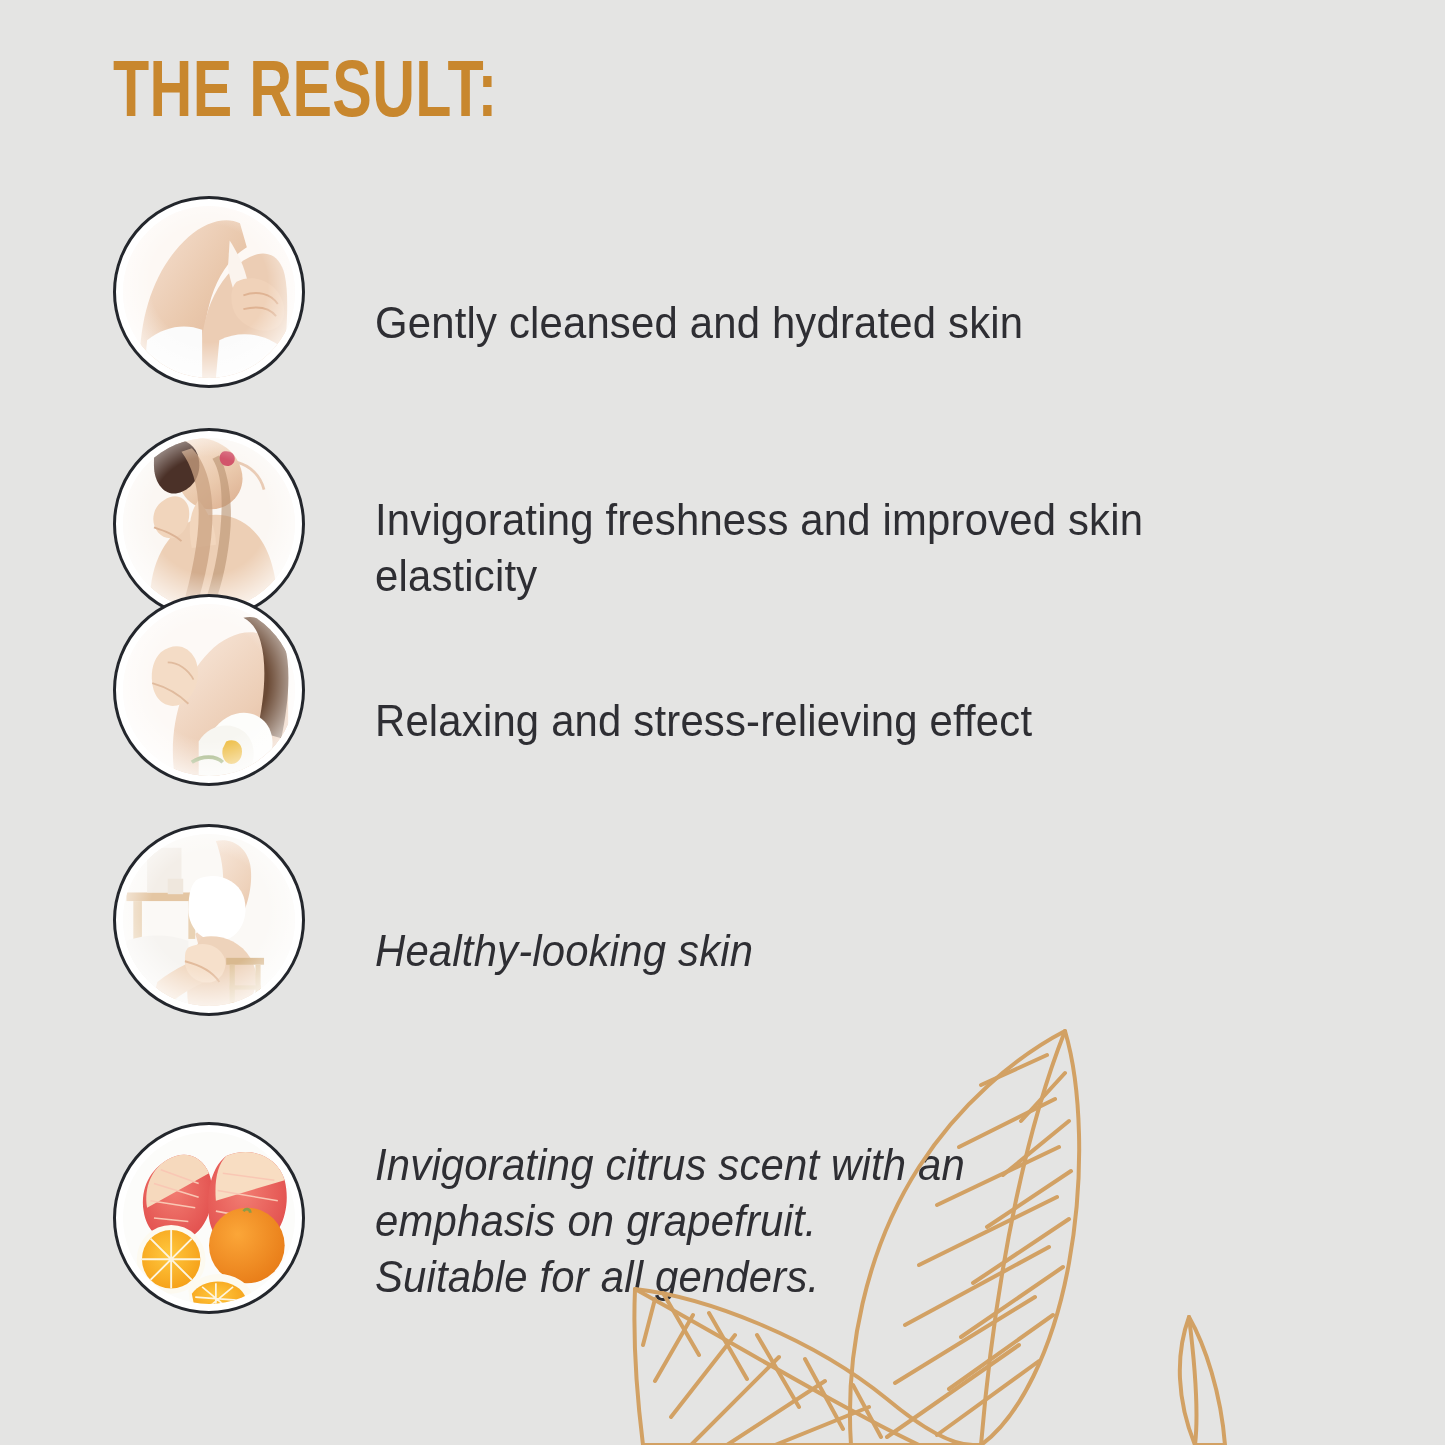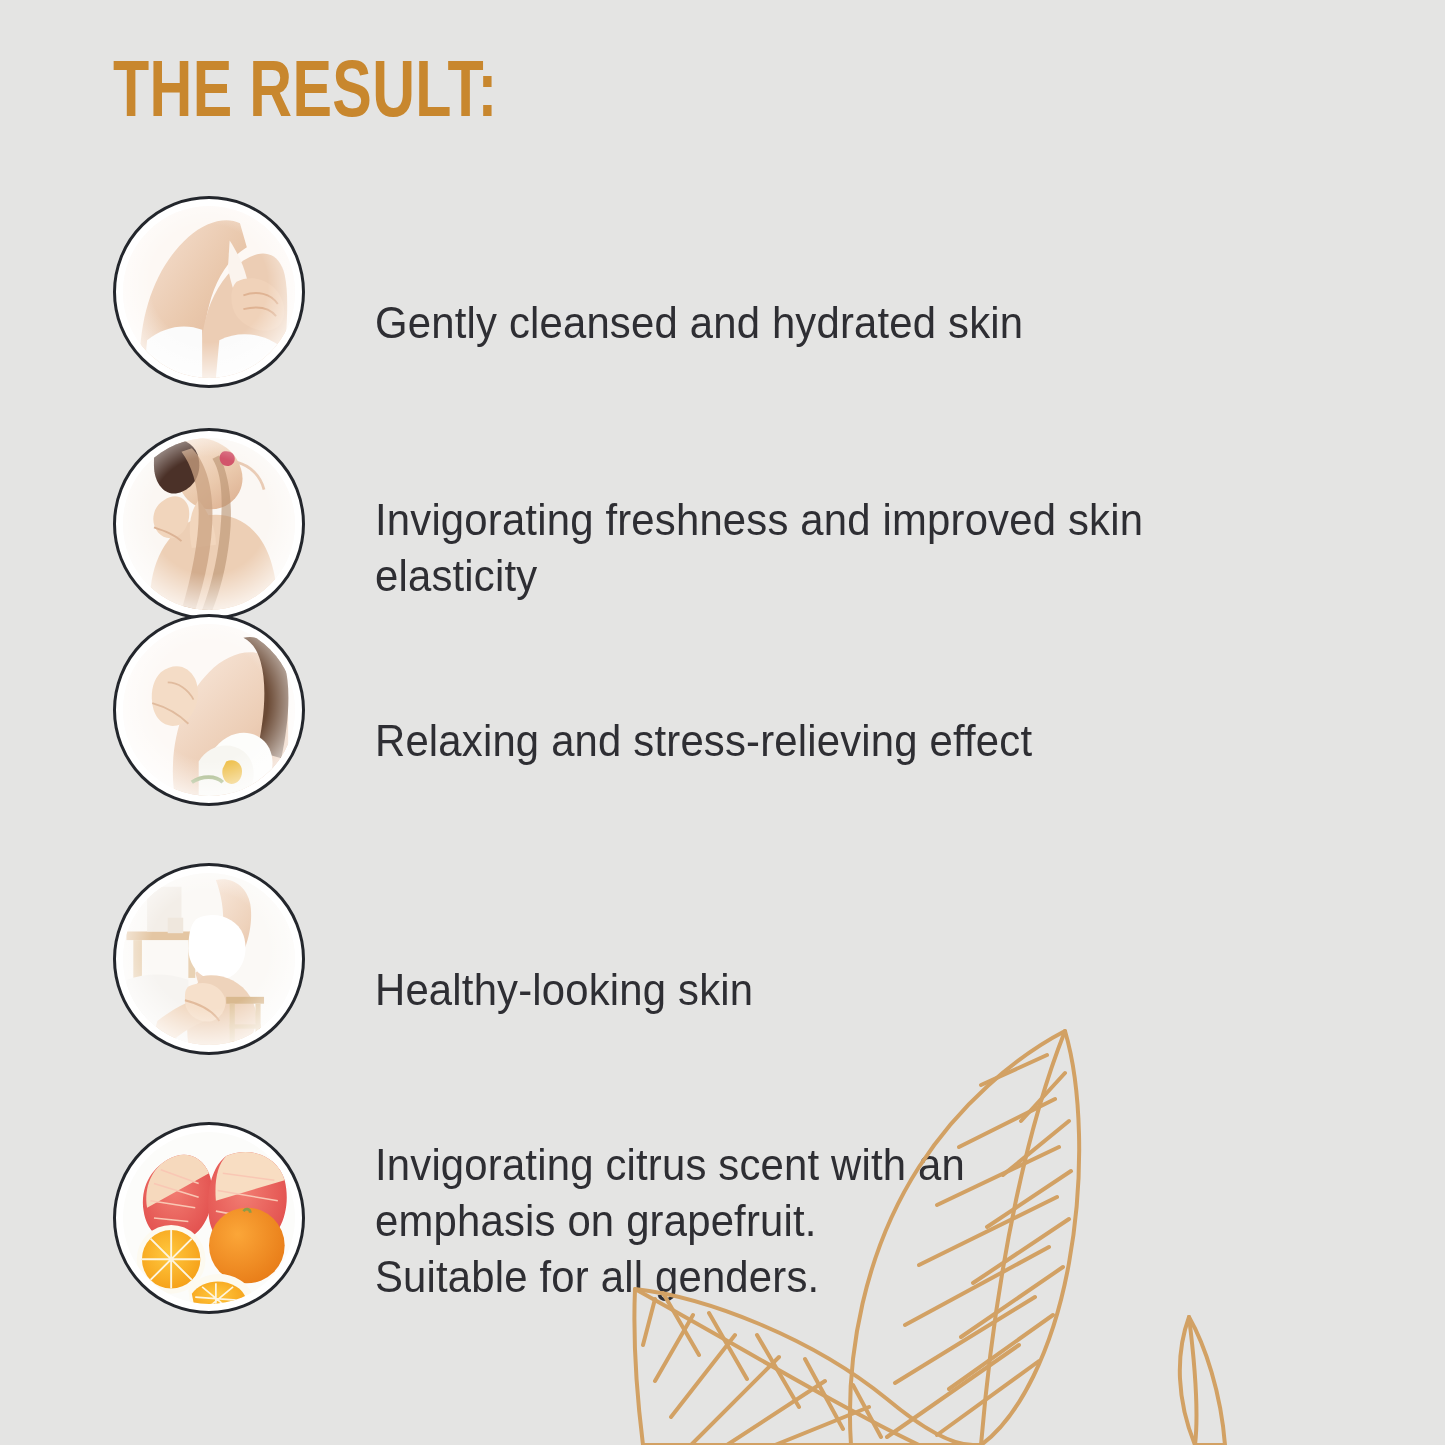--- a/index.html
+++ b/index.html
@@ -48,23 +48,23 @@
   }
   .row {
     position: absolute;
     left: 113px;
     width: 1250px;
     display: flex;
     align-items: center;
   }
   .row-1 { top: 196px; }
   .row-2 { top: 428px; }
-  .row-3 { top: 614px; }
-  .row-4 { top: 863px; }
-  .row-5 { top: 1122px; }
+  .row-3 { top: 594px; }
+  .row-4 { top: 824px; font-style: italic; }
+  .row-5 { top: 1122px; font-style: italic; }
 
   
   .thumb {
     position: relative;
     width: 192px;
     height: 192px;
     border-radius: 50%;
     flex: 0 0 192px;
     background: #ffffff;
     border: 3px solid #23262c;

